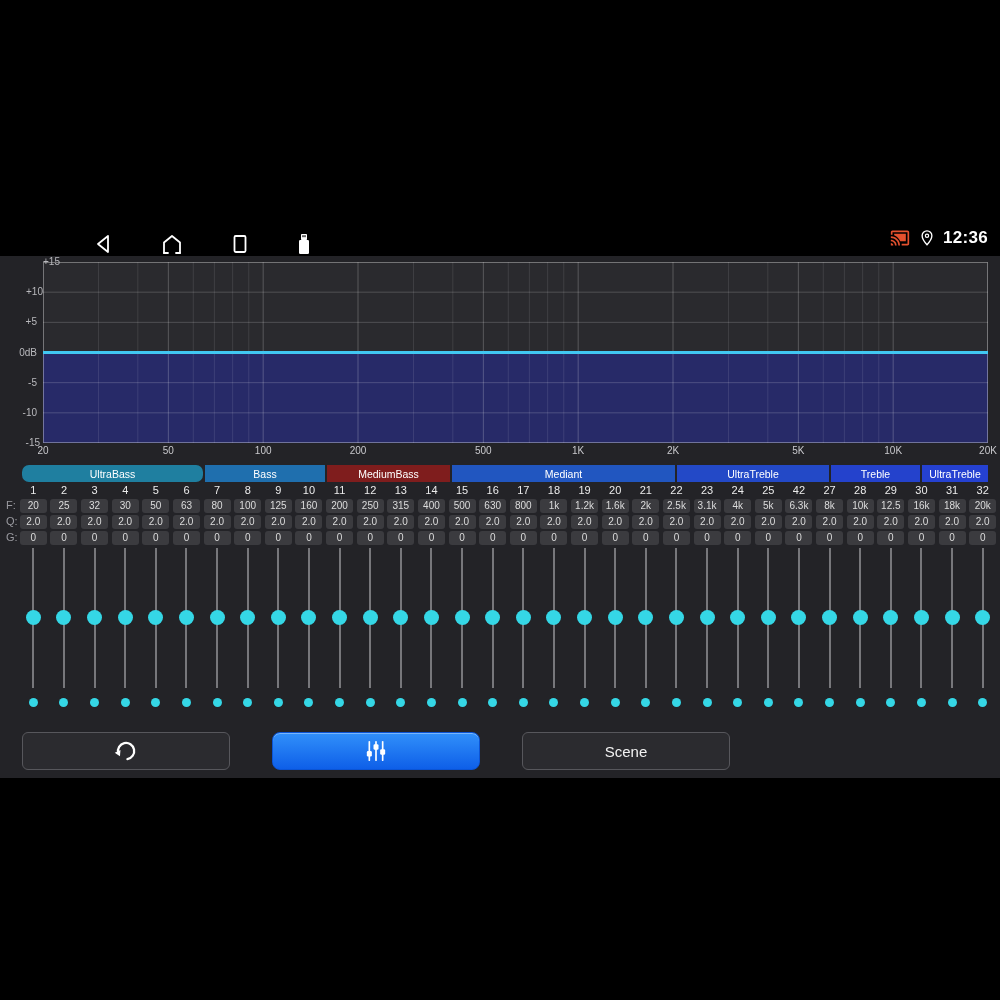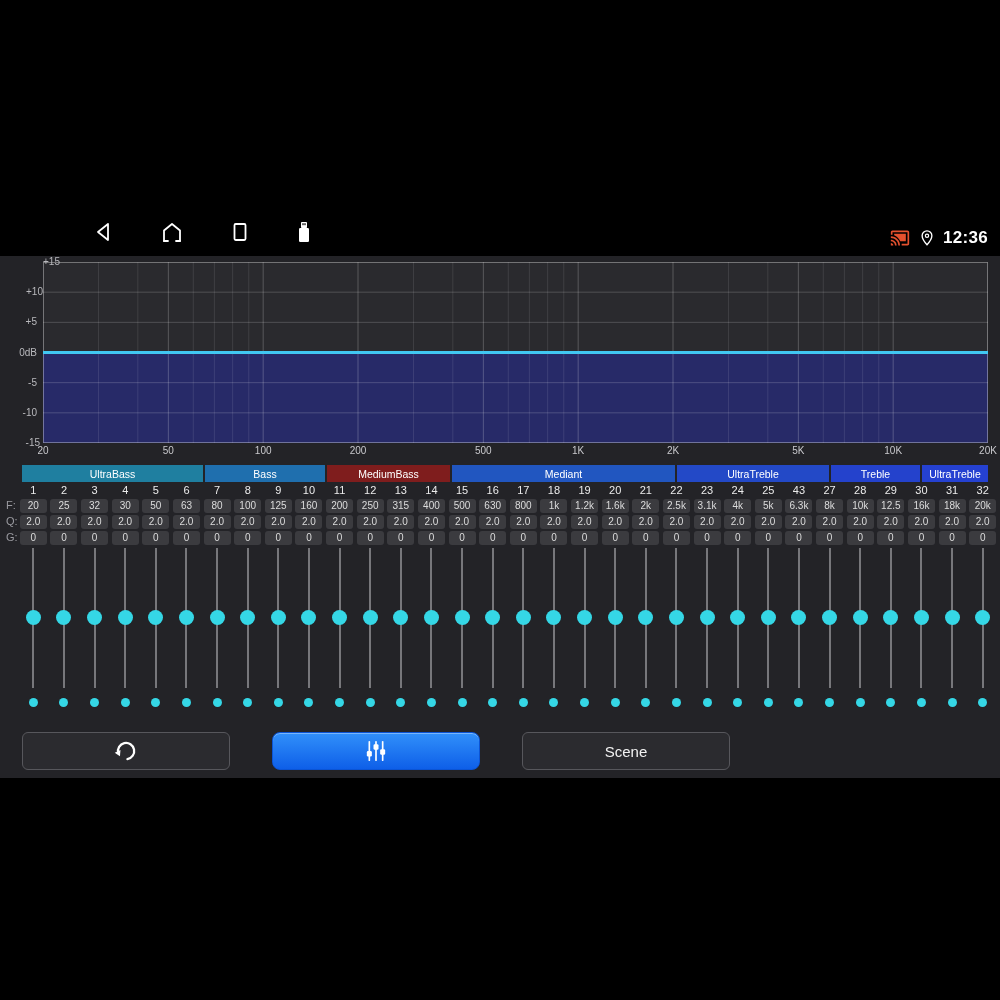--- a/index.html
+++ b/index.html
@@ -2,21 +2,21 @@
 <html><head>
 <meta charset="utf-8">
 <style>
   * { margin:0; padding:0; box-sizing:border-box; }
   html,body { background:#000; }
   body { font-family:"Liberation Sans", sans-serif; }
   .stage { position:relative; width:1000px; height:1000px; background:#000; overflow:hidden; margin:0 auto; }
   .screen { position:absolute; left:0; top:220px; width:1000px; height:558px; }
 
   
-  .status-bar { position:relative; height:36px; background:#000; display:flex; align-items:flex-start;margin-left:40px; }
+  .status-bar { position:relative; height:36px; background:#000; display:flex; align-items:flex-end;margin-left:40px; }
   .nav-icons { display:flex; align-items:center; gap:46px; margin-left:54px; }
   .nav-icons svg { display:block; }
   .sb-right { position:absolute; right:12px; top:0; height:36px; display:flex; align-items:center; gap:7px; }
   .sb-time { color:#fff; font-size:17px; font-weight:bold; letter-spacing:.3px; }
 
   
   .content { position:relative; height:522px; background:#232327; }
 
   
   .graph { position:absolute; left:0; top:0; width:1000px; height:205px; }
@@ -154,21 +154,21 @@
             <div class="x-label" style="left: 461.351px;">500</div>
             <div class="x-label" style="left: 556.176px;">1K</div>
             <div class="x-label" style="left: 651px;">2K</div>
             <div class="x-label" style="left: 776.351px;">5K</div>
             <div class="x-label" style="left: 871.176px;">10K</div>
             <div class="x-label" style="left: 966px;">20K</div>
           </div>
       </div>
 
       <div class="group-header" id="group-header">
-          <div class="group-seg" style="flex-grow: 181; flex-basis: 0px; background: rgb(31, 127, 160);">UltraBass</div>
+          <div class="group-seg" style="flex-grow: 181; flex-basis: 0px; background: rgb(31, 127, 160); border-radius: 7px;">UltraBass</div>
           <div class="group-seg" style="flex-grow: 120; flex-basis: 0px; background: rgb(31, 111, 174);">Bass</div>
           <div class="group-seg" style="flex-grow: 123; flex-basis: 0px; background: #7f1d1d;">MediumBass</div>
           <div class="group-seg" style="flex-grow: 223; flex-basis: 0px; background: rgb(33, 86, 192);">Mediant</div>
           <div class="group-seg" style="flex-grow: 152; flex-basis: 0px; background: rgb(35, 73, 199);">UltraTreble</div>
           <div class="group-seg" style="flex-grow: 89; flex-basis: 0px; background: rgb(36, 66, 204);">Treble</div>
           <div class="group-seg" style="flex-grow: 66; flex-basis: 0px; background: rgb(37, 65, 209);">UltraTreble</div>
         </div>
 
       <div class="cols32 row-nums" id="row-nums">
           <div class="band-num">1</div>
@@ -189,21 +189,21 @@
           <div class="band-num">16</div>
           <div class="band-num">17</div>
           <div class="band-num">18</div>
           <div class="band-num">19</div>
           <div class="band-num">20</div>
           <div class="band-num">21</div>
           <div class="band-num">22</div>
           <div class="band-num">23</div>
           <div class="band-num">24</div>
           <div class="band-num">25</div>
-          <div class="band-num">43</div>
+          <div class="band-num">42</div>
           <div class="band-num">27</div>
           <div class="band-num">28</div>
           <div class="band-num">29</div>
           <div class="band-num">30</div>
           <div class="band-num">31</div>
           <div class="band-num">32</div>
         </div>
 
       <div class="fqg-label lbl-f">F:</div>
       <div class="fqg-label lbl-q">Q:</div>

